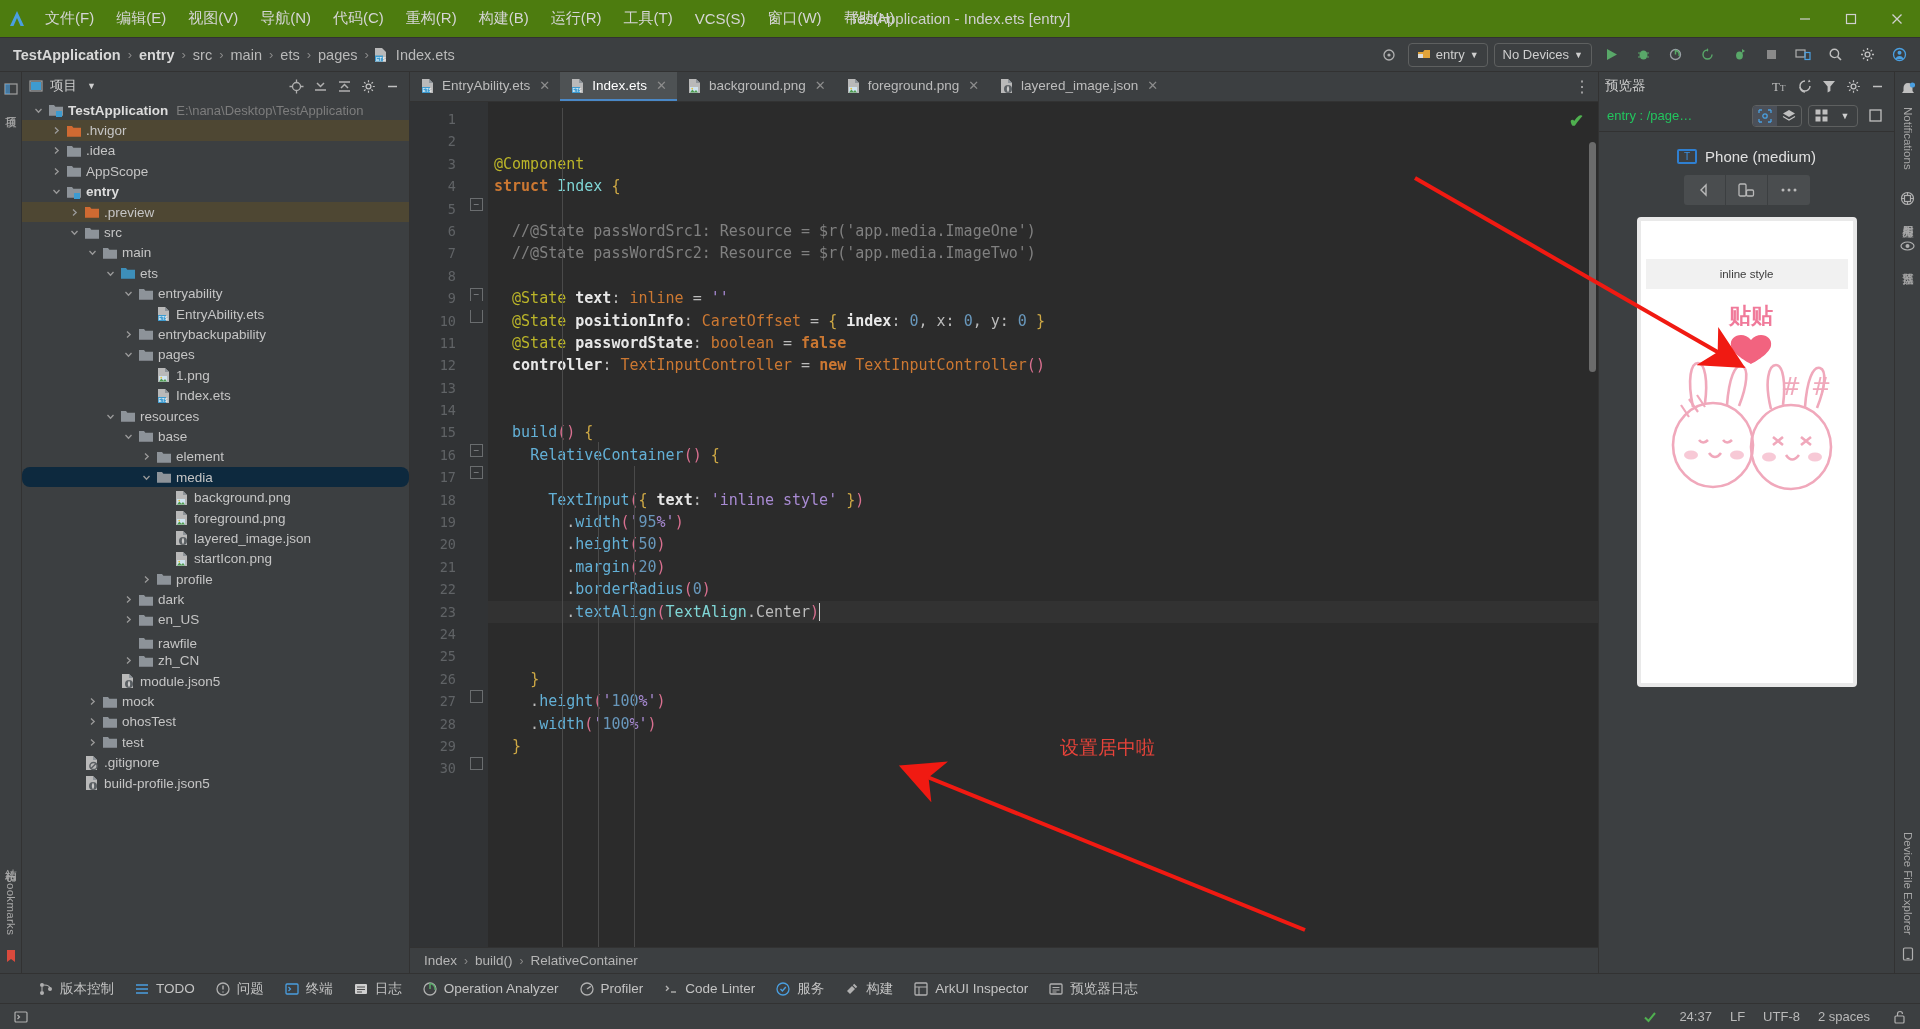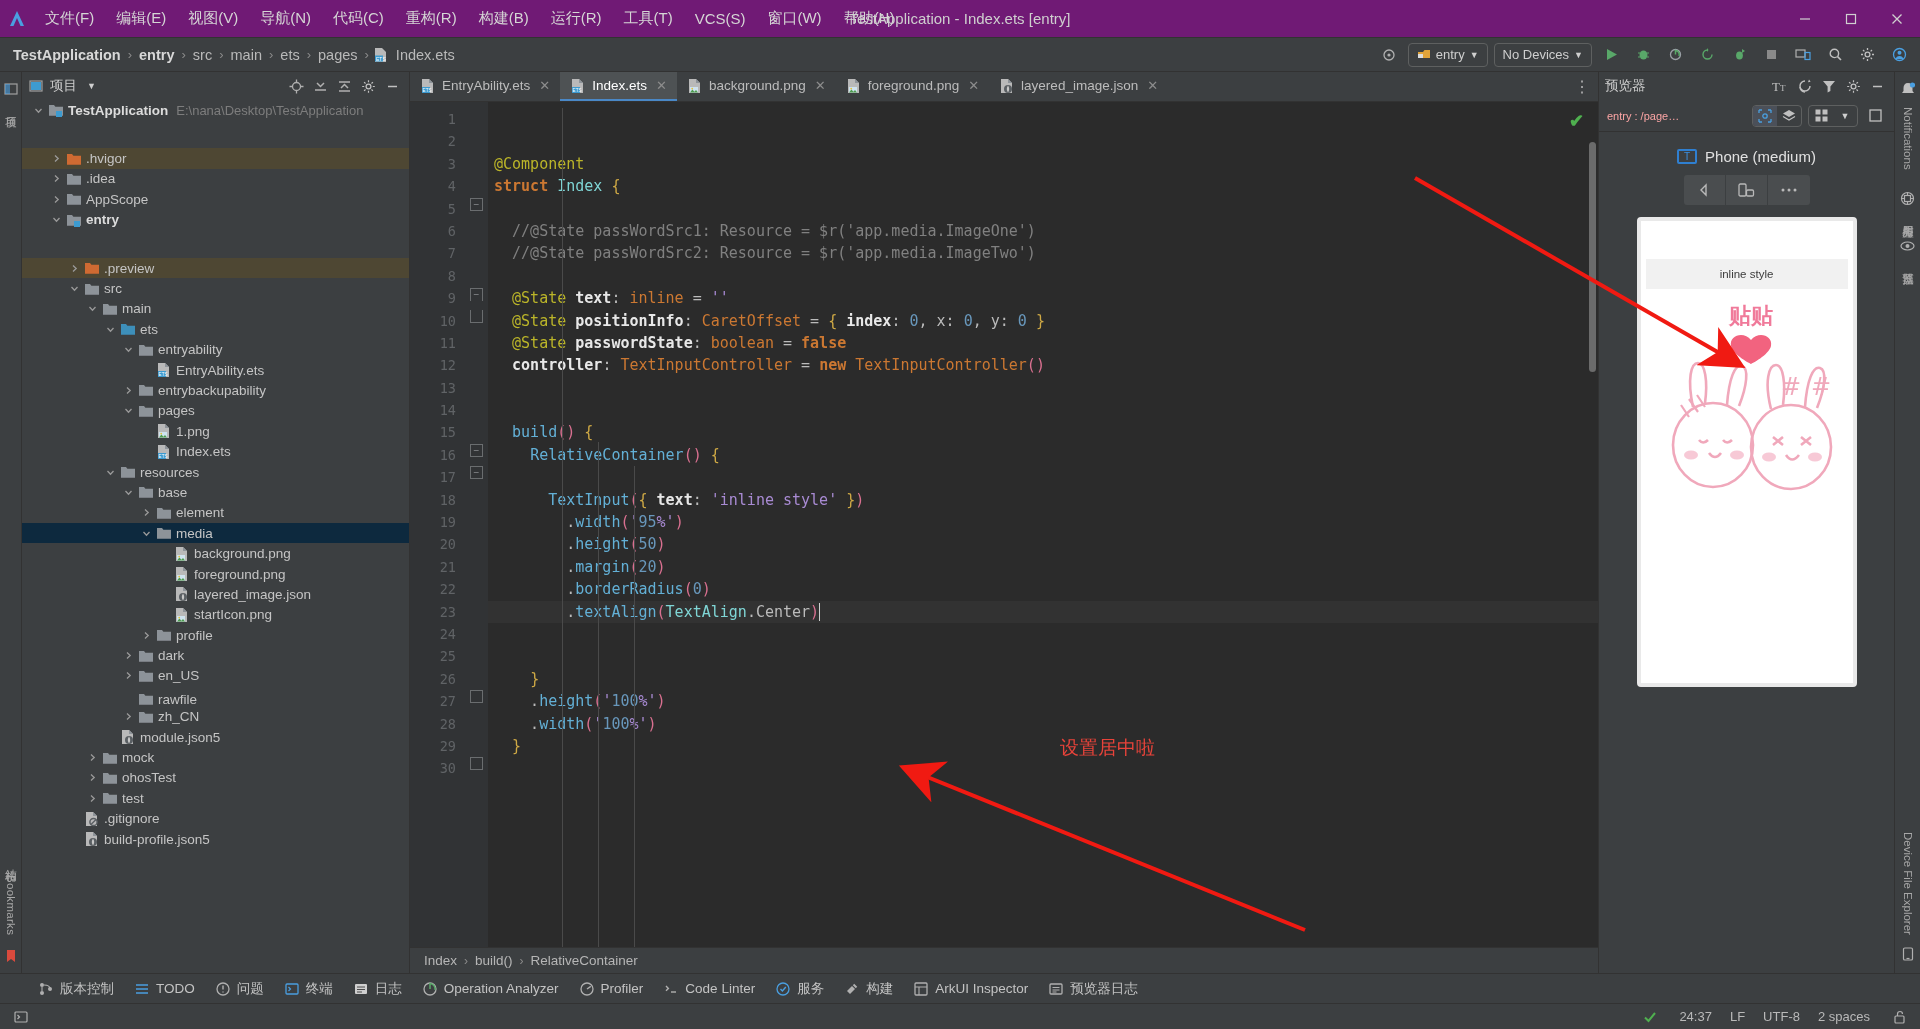--- a/index.html
+++ b/index.html
@@ -7,21 +7,21 @@
     width: 1920px; height: 1029px;
     background: #3c3f41;
     font-family: "Liberation Sans", sans-serif;
     color: #bbbbbb;
     overflow: hidden;
   }
   .app { position: relative; width: 1920px; height: 1029px; display: flex; flex-direction: column; }
 
   
   .titlebar {
-    height: 38px; background: #701a75; display: flex; align-items: center;
+    height: 38px; background: #4d7c0f; display: flex; align-items: center;
     border-bottom: 1px solid #323232; flex: 0 0 38px; position: relative;
   }
   .logo { width: 34px; display: flex; align-items: center; justify-content: center; }
   .logo svg { display:block; }
   .menu { display: flex; align-items: center; gap: 0px; }
   .menu-item {
     font-size: 15px; color: #d5d5d5; padding: 5px 11px; white-space: nowrap; cursor: default;
   }
   .win-title {
     position: absolute; left: 0; right: 0; text-align: center; font-size: 15px; color: #cfcfcf;
@@ -69,22 +69,22 @@
     width: 388px; flex: 0 0 388px; background: #3c3f41; display: flex; flex-direction: column;
     border-right: 1px solid #323232; min-height: 0;
   }
   .proj-head { height: 28px; display: flex; align-items: center; padding: 0 6px; gap: 6px; flex: 0 0 28px;}
   .proj-title { font-size: 13.5px; color: #cdcdcd; }
   .proj-head-right { margin-left: auto; display: flex; align-items: center; gap: 2px; }
   .ph-ico { width: 22px; height: 22px; display: flex; align-items: center; justify-content: center; border-radius: 3px;}
 
   .tree { flex: 1 1 auto; overflow: hidden; background: #3c3f41; font-size: 13.5px; position: relative; }
   .trow { height: 20.4px; display: flex; align-items: center; white-space: nowrap; padding-right: 4px; }
-  .trow.sel { background: #0d293e; }
-  .trow.hl { background: #4e4733; margin-top: 28px; }
+  .trow.sel { background: #0d293e; border-radius: 8px; }
+  .trow.hl { background: #4e4733; }
   .arrow { width: 13px; height: 13px; flex: 0 0 13px; display:flex; align-items:center; justify-content:center; color:#9a9a9a;}
   .tlabel { color: #c5c5c5; margin-left: 4px; }
   .tlabel.b { font-weight: bold; color: #dcdcdc; }
   .tpath { color: #7d7d7d; margin-left: 8px; font-size: 13px;}
   .ficon { width: 16px; height: 16px; flex: 0 0 16px; display: flex; align-items: center; justify-content: center;}
 
   
   .editor { flex: 1 1 auto; display: flex; flex-direction: column; min-width: 0; background: #2b2b2b; }
   .tabs {
     height: 30px; flex: 0 0 30px; background: #3c3f41; display: flex; align-items: stretch;
@@ -140,21 +140,21 @@
     width: 296px; flex: 0 0 296px; background: #3c3f41; display:flex; flex-direction: column;
     border-left: 1px solid #323232; min-height: 0; text-align: right;
   }
   .pv-head { height: 28px; flex:0 0 28px; display:flex; align-items:center; padding: 0 6px; gap: 4px;}
   .pv-title { font-size: 13.5px; color: #cdcdcd; }
   .pv-head-r { margin-left:auto; display:flex; align-items:center; gap:2px;}
   .pv-bar {
     height: 32px; flex: 0 0 32px; display:flex; align-items:center; gap:6px; padding: 0 8px;
     background: #3c3f41; border-bottom: 1px solid #323232;
   }
-  .pv-route { font-size: 11px; color: #fca5a5; white-space:nowrap; }
+  .pv-route { font-size: 13px; color: #22c55e; white-space:nowrap; }
   .seg { display:flex; border:1px solid #5e6060; border-radius:4px; overflow:hidden; height:22px;}
   .seg > div { width:24px; display:flex; align-items:center; justify-content:center; }
   .seg > div.on { background:#4b5059; }
   .pv-stage { flex:1 1 auto; background:#3c3f41; display:flex; flex-direction:column; align-items:center; padding-top: 16px; min-height:0;}
   .dev-label { display:flex; align-items:center; gap:8px; font-size:15px; color:#e0e0e0; margin-bottom: 10px;}
   .dev-chip { width:20px; height:15px; border:2px solid #2f7fd0; color:#3b8fe0; font-size:10px; display:flex;align-items:center;justify-content:center;border-radius:2px;}
   .dev-ctrls { display:flex; border-radius:3px; overflow:hidden; margin-bottom: 12px;}
   .dev-ctrls > div { width:42px; height:30px; background:#4a4d4f; display:flex; align-items:center; justify-content:center; border-right:1px solid #3c3f41;}
   .dev-ctrls > div:last-child { border-right: none;}
   .phone {

